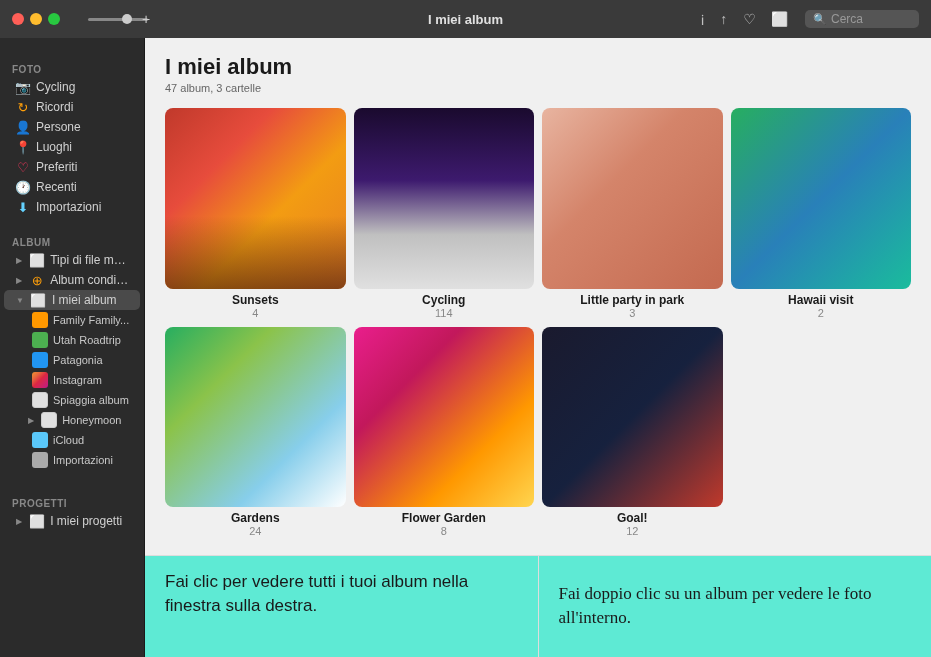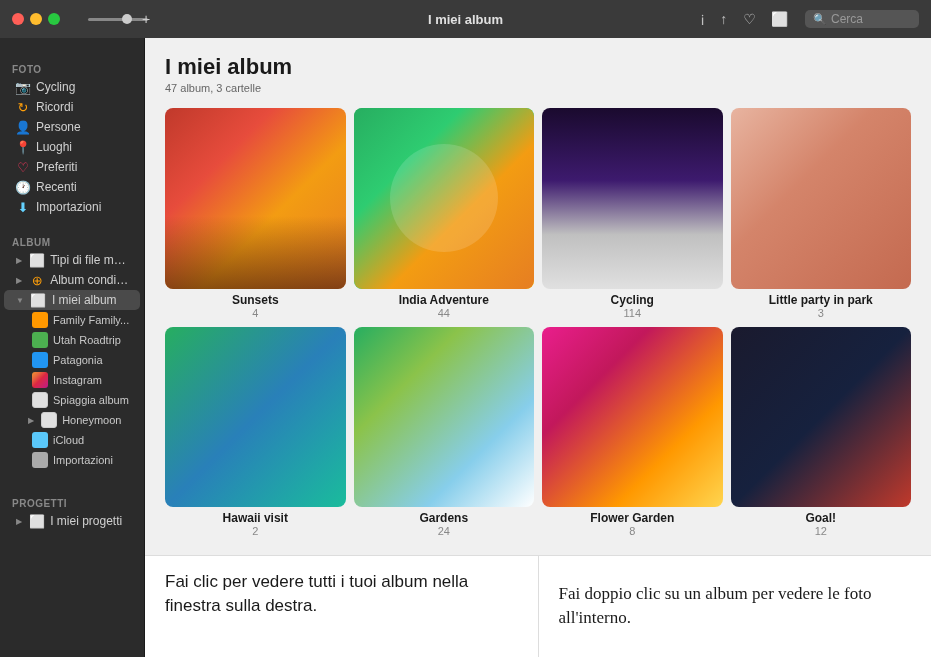--- a/index.html
+++ b/index.html
@@ -220,21 +220,21 @@
       text-align: center;
     }
     .album-count {
       font-size: 11px;
       color: #888;
       text-align: center;
     }
 
     
     .annotations {
-      background: #ffffff;
+      background: #5eead4;
       display: flex;
       border-top: 1px solid #ddd;
       flex-shrink: 0;
     }
     .annotation-left {
       flex: 1;
       padding: 14px 20px;
       border-right: 1px solid #ddd;
     }
     .annotation-right {
@@ -420,29 +420,20 @@
       <div class="content-subtitle">47 album, 3 cartelle</div>
 
       <div class="album-grid">
 
         <div class="album-item">
           <div class="album-thumb thumb-sunsets"></div>
           <div class="album-name">Sunsets</div>
           <div class="album-count">4</div>
         </div>
         <div class="album-item">
-          <div class="album-thumb thumb-india">
-            <div style="width:100%;height:100%;background:linear-gradient(135deg,#27ae60 0%,#2ecc71 30%,#f39c12 60%,#e67e22 100%);border-radius:8px;display:flex;align-items:center;justify-content:center;">
-              <div style="width:60%;height:60%;background:rgba(255,255,255,0.15);border-radius:50%;"></div>
-            </div>
-          </div>
-          <div class="album-name">India Adventure</div>
-          <div class="album-count">44</div>
-        </div>
-        <div class="album-item">
           <div class="album-thumb thumb-cycling"></div>
           <div class="album-name">Cycling</div>
           <div class="album-count">114</div>
         </div>
         <div class="album-item">
           <div class="album-thumb thumb-party"></div>
           <div class="album-name">Little party in park</div>
           <div class="album-count">3</div>
         </div>
 

